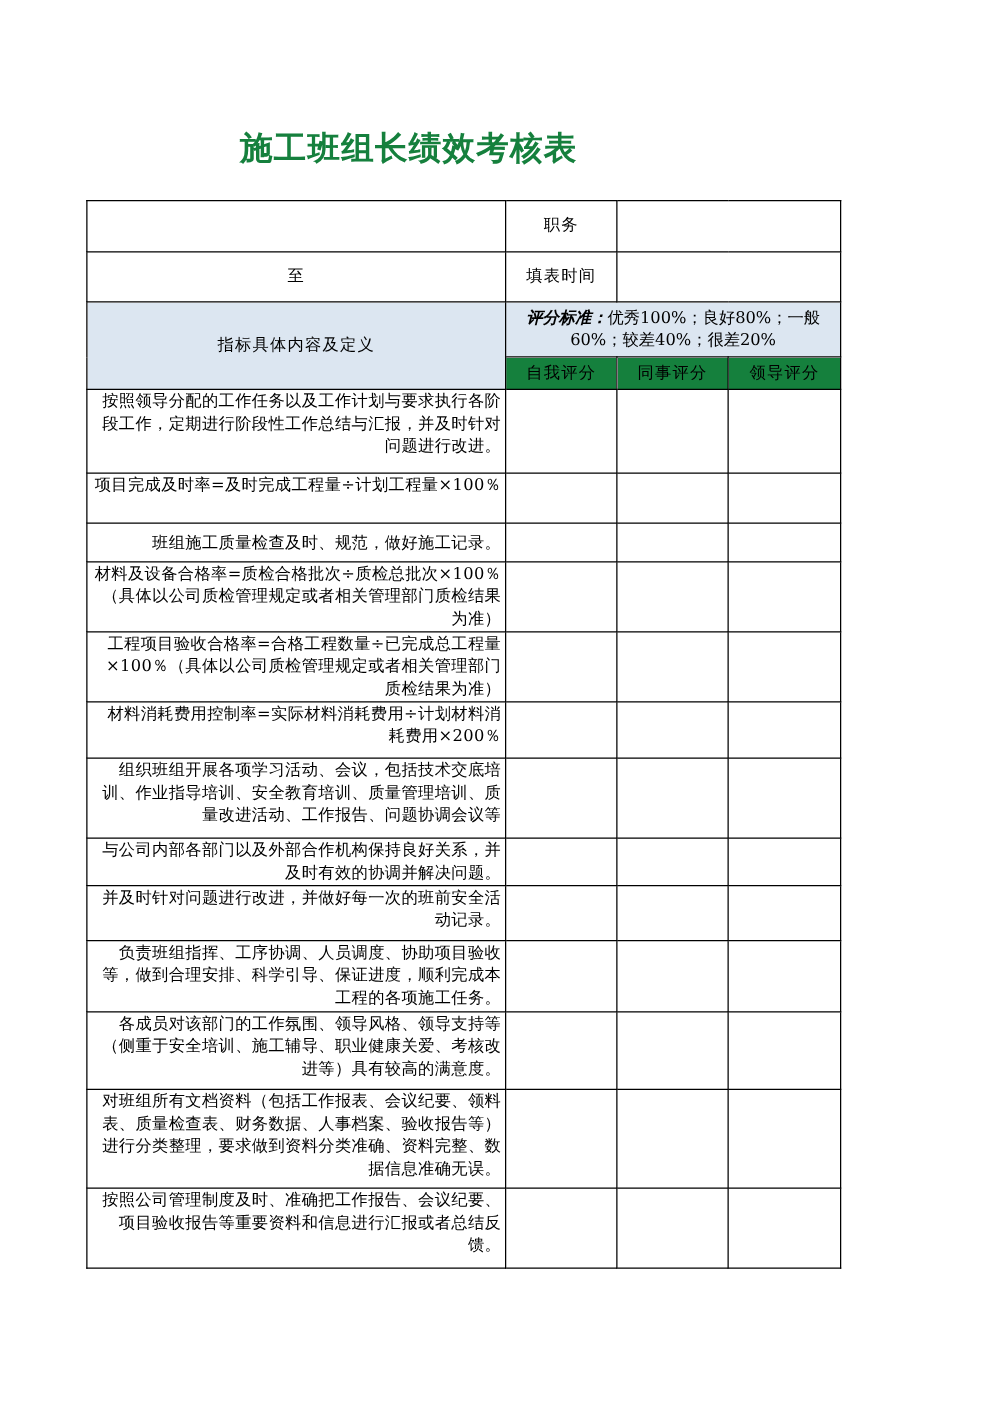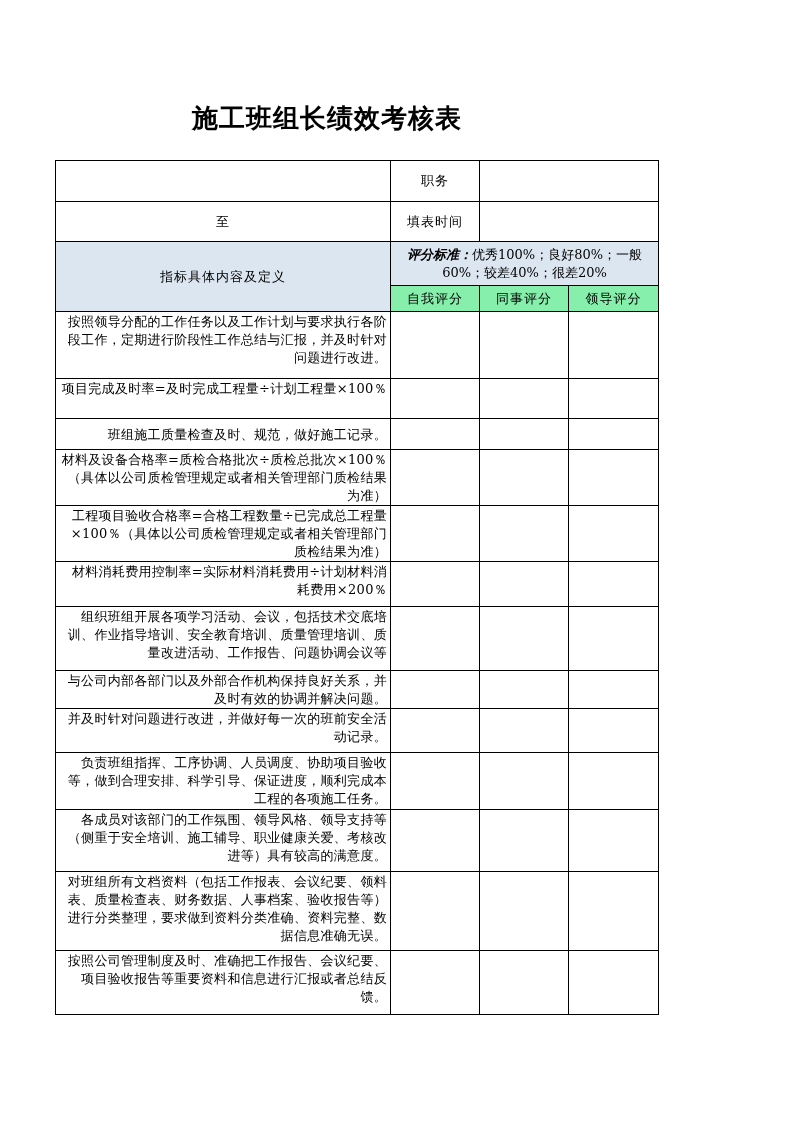--- a/index.html
+++ b/index.html
@@ -1,37 +1,37 @@
 <!DOCTYPE html>
 <html><head>
   <meta charset="utf-8">
   <style>
     * { margin: 0; padding: 0; box-sizing: border-box; }
     html, body { width: 793px; height: 1122px; background: #ffffff; overflow: hidden; }
     body { position: relative; font-family: "DejaVu Serif", "Liberation Serif", serif; color: #000; }
     .title {
       position: absolute; left: 192px; top: 101px;
       font-family: "DejaVu Sans", "Liberation Sans", sans-serif;
-      font-size: 26px; font-weight: bold; color: #000000; letter-spacing: 1px;
+      font-size: 26px; font-weight: bold; color: #15803d; letter-spacing: 1px;
       white-space: nowrap;
     }
     table.sheet {
-      position: absolute; left: 55px; top: 160px;
+      position: absolute; left: 69px; top: 160px;
       border-collapse: collapse; table-layout: fixed;
       width: 603px;
     }
     table.sheet td {
       border: 1px solid #000; vertical-align: middle; padding: 0;
       font-size: 13px; line-height: 18px; overflow: hidden;
     }
     .thick-top td { border-top: 2px solid #000; }
     .c { text-align: center; }
     .lbl { font-family: "DejaVu Sans", "Liberation Sans", sans-serif; font-size: 13px; letter-spacing: 1px; }
     .hdr-blue { background: #DCE6F1; }
-    .hdr-orange { background: #86efac; }
+    .hdr-orange { background: #15803d; }
     .bold { font-weight: normal; }
     .criteria { font-size: 12.5px; line-height: 18px; text-align: center; padding: 0 4px; }
     .criteria .k { font-family: "DejaVu Sans", "Liberation Sans", sans-serif; font-weight: bold; font-style: italic; }
     .desc { padding: 1px 3px 0 3px !important; vertical-align: top !important; font-size: 13px; line-height: 18.5px; letter-spacing: 0.3px; text-align: right; }
   </style>
 </head>
 <body>
 
 <div class="title">施工班组长绩效考核表</div>
 

